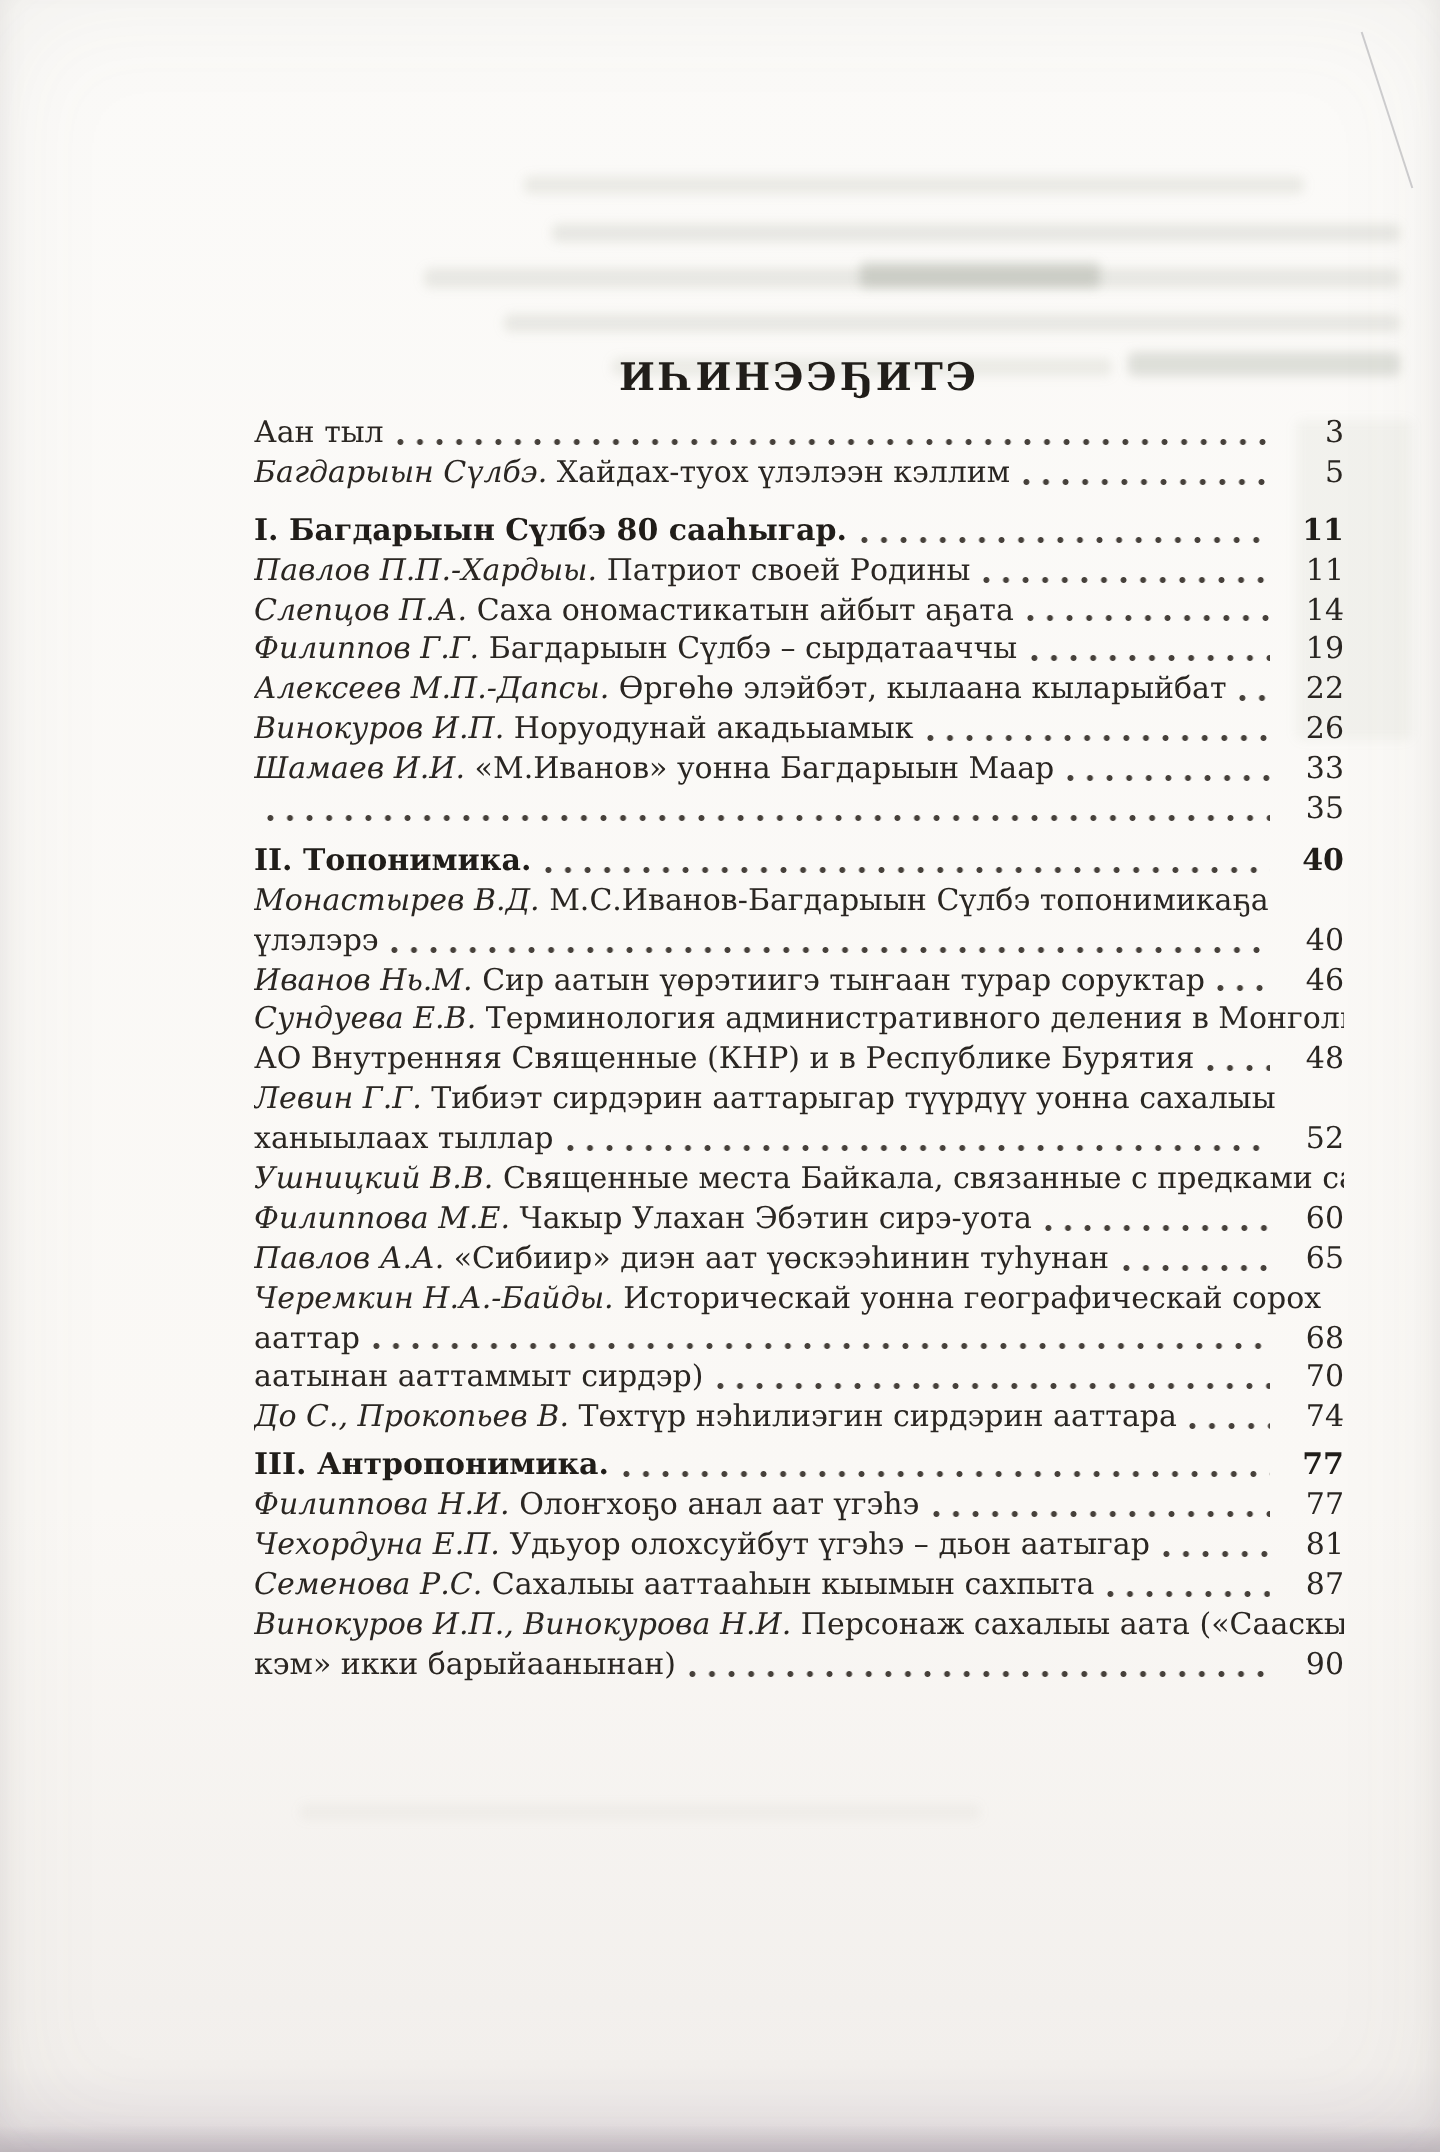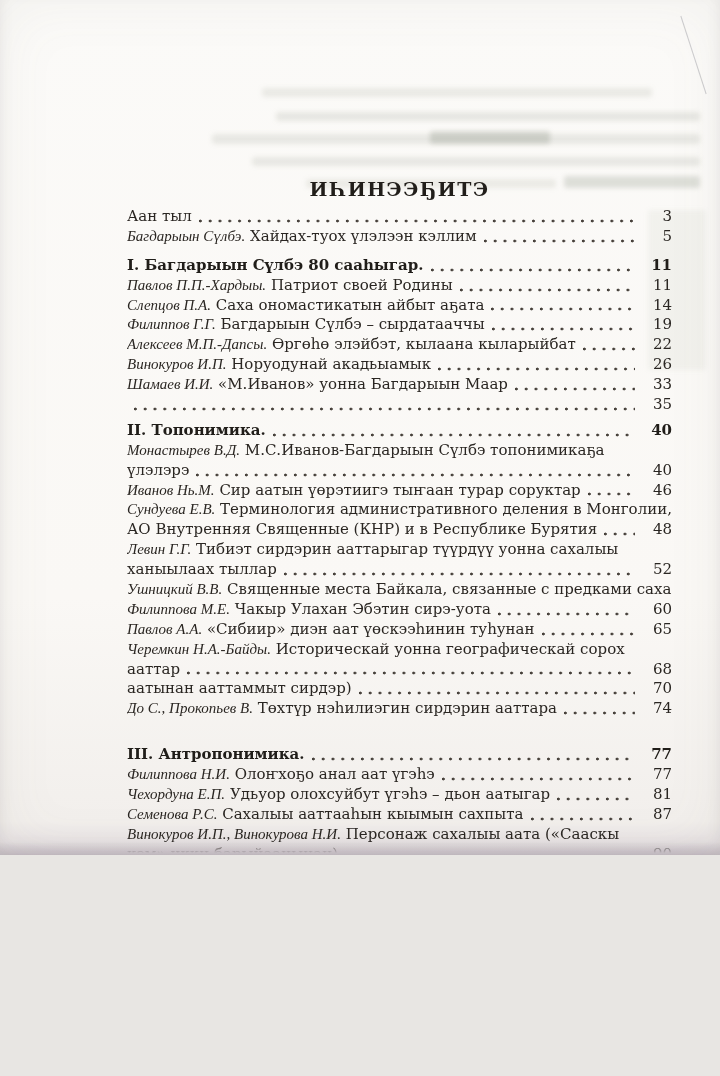--- a/index.html
+++ b/index.html
@@ -1,17 +1,17 @@
 <!DOCTYPE html>
 <html><head>
 <meta charset="utf-8">
 <style>
   html,body { margin:0; padding:0; background:#e8e6e3; }
   .stage {
-    position:relative; width:720px; height:855px;
+    position:relative; width:720px; height:1076px;
     background:linear-gradient(180deg, #fbfaf8 0%, #faf8f5 70%, #f2efec 96%, #e3dde0 100%);
     overflow:hidden;
     font-family:"DejaVu Serif","Liberation Serif",serif;
   }
   .stage::after {
     content:""; position:absolute; inset:0; pointer-events:none;
     box-shadow: inset 0 0 60px rgba(120,110,100,0.07), inset 0 -8px 14px rgba(90,75,90,0.10);
   }
   .bottom-edge {
     position:absolute; left:0; right:0; bottom:0; height:13px;
@@ -42,21 +42,21 @@
     position:absolute; left:127px; top:207px; width:545px;
     font-size:15px; color:#2a2622;
   }
   .row {
     display:flex; align-items:baseline;
     height:19.9px; line-height:19.9px;
     white-space:pre; overflow:hidden;
   }
   .row.hdr { font-weight:bold; color:#201d19; }
   .txt { flex:0 1 auto; min-width:0; }
-  .auth { font-style:italic;font-family:Liberation Serif, serif; }
+  .auth { font-style:italic; }
   .leader {
     flex:1 1 auto; height:4px; align-self:flex-end;
     margin:0 7px 4px 6px; min-width:12px;
     background-image:radial-gradient(circle at 2.2px 2px, #46403a 1.25px, rgba(0,0,0,0) 1.7px);
     background-size:9.8px 4px; background-repeat:repeat-x;
   }
   .pnum { flex:0 0 auto; min-width:30px; text-align:right; }
 </style>
 </head>
 <body>
@@ -221,21 +221,21 @@
     <span class="leader"></span>
     <span class="pnum">70</span>
   </div>
 
   <div class="row">
     <span class="txt"><i class="auth">До С., Прокопьев В.</i><span class="ttl"> Төхтүр нэһилиэгин сирдэрин ааттара</span></span>
     <span class="leader"></span>
     <span class="pnum">74</span>
   </div>
 
-  <div class="row hdr" style="margin-top: 26px;">
+  <div class="row hdr" style="margin-top: 4px;">
     <span class="txt"><i class="auth"></i><span class="ttl">III. Антропонимика.</span></span>
     <span class="leader"></span>
     <span class="pnum">77</span>
   </div>
 
   <div class="row">
     <span class="txt"><i class="auth">Филиппова Н.И.</i><span class="ttl"> Олоҥхоҕо анал аат үгэһэ</span></span>
     <span class="leader"></span>
     <span class="pnum">77</span>
   </div>

